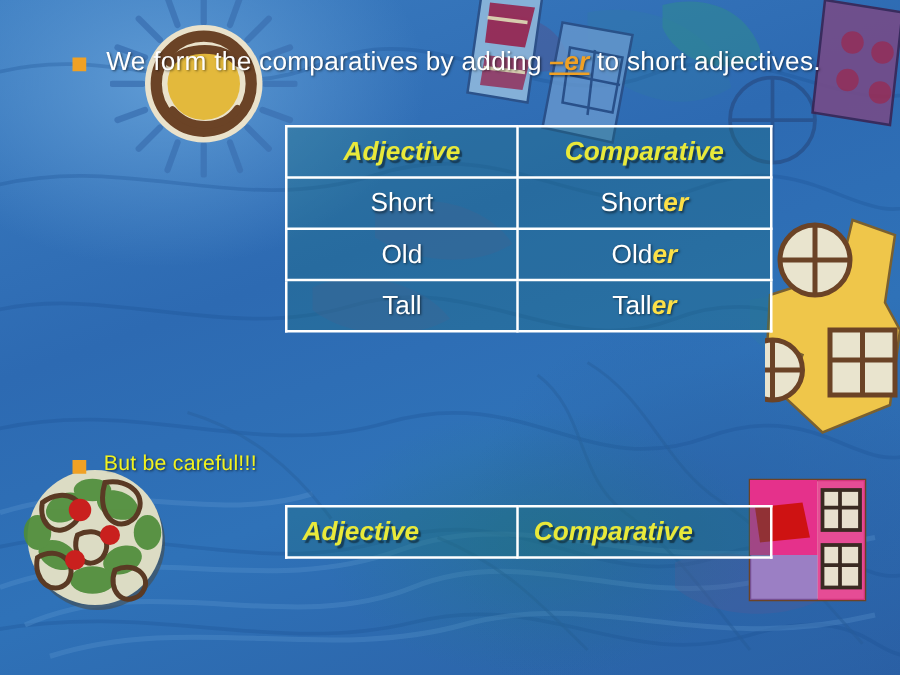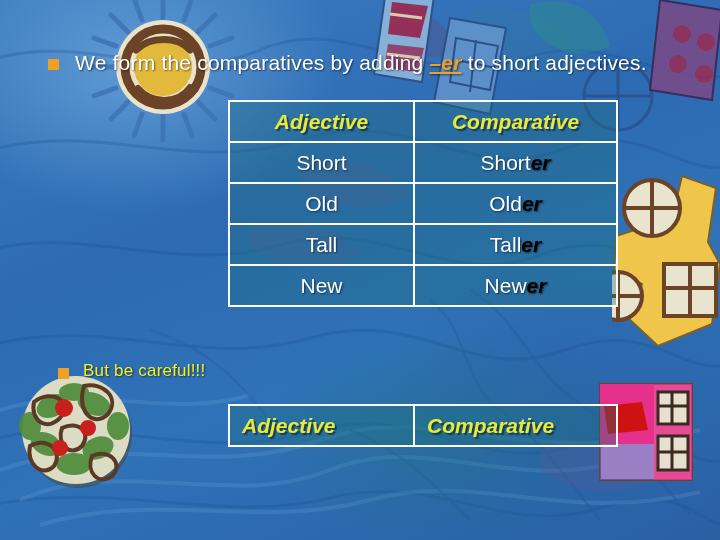--- a/index.html
+++ b/index.html
@@ -66,21 +66,21 @@
 
   
   .content { position: absolute; inset: 0; }
 
   
   .bullet-row {
     position: absolute;
     display: flex;
     align-items: flex-start;
   }
-  .bullet-row.b1 { left: 48px; top: 36px; width: 610px; margin-top: 13px; }
+  .bullet-row.b1 { left: 58px; top: 36px; width: 610px; }
   .bullet-row.b2 { left: 58px; top: 360px; width: 400px; text-align: right; }
 
   .bullet-mark {
     flex: 0 0 auto;
     width: 11px; height: 11px;
     background: #F0A125;
     margin-right: 16px;
   }
   .bullet-row.b1 .bullet-mark { margin-top: 10px; }
   .bullet-row.b2 .bullet-mark { margin-top: 8px; margin-right: 14px; }
@@ -120,21 +120,21 @@
     text-shadow: 1px 1px 2px rgba(0,0,0,.55);
     padding: 0 12px;
   }
   .tbl .hdr {
     color: #E9E93A;
     font-weight: bold;
     font-style: italic;
     font-size: 21px;
     text-shadow: 2px 2px 1px rgba(0,0,0,.45);
   }
-  .tbl .sfx { color: #000000; font-weight: bold; font-style: italic; }
+  .tbl .sfx { color: #fde047; font-weight: bold; font-style: italic; }
 
   
   #table-comparatives {
     left: 228px; top: 100px; width: 388px;
   }
   #table-comparatives td { height: 41px; text-align: center; }
   #table-comparatives col.c1 { width: 185px; }
   #table-comparatives col.c2 { width: 203px; }
 
   
@@ -314,24 +314,20 @@
           <td><span>Short</span><span class="sfx">er</span></td>
         </tr>
         <tr>
           <td>Old</td>
           <td><span>Old</span><span class="sfx">er</span></td>
         </tr>
         <tr>
           <td>Tall</td>
           <td><span>Tall</span><span class="sfx">er</span></td>
         </tr>
-        <tr>
-          <td>New</td>
-          <td><span>New</span><span class="sfx">er</span></td>
-        </tr>
       </tbody>
     </table>
 
     <div class="bullet-row b2">
       <span class="bullet-mark"></span>
       <span class="bullet-text">But be careful!!!</span>
     </div>
 
     <table class="tbl" id="table-exceptions">
       <colgroup>

